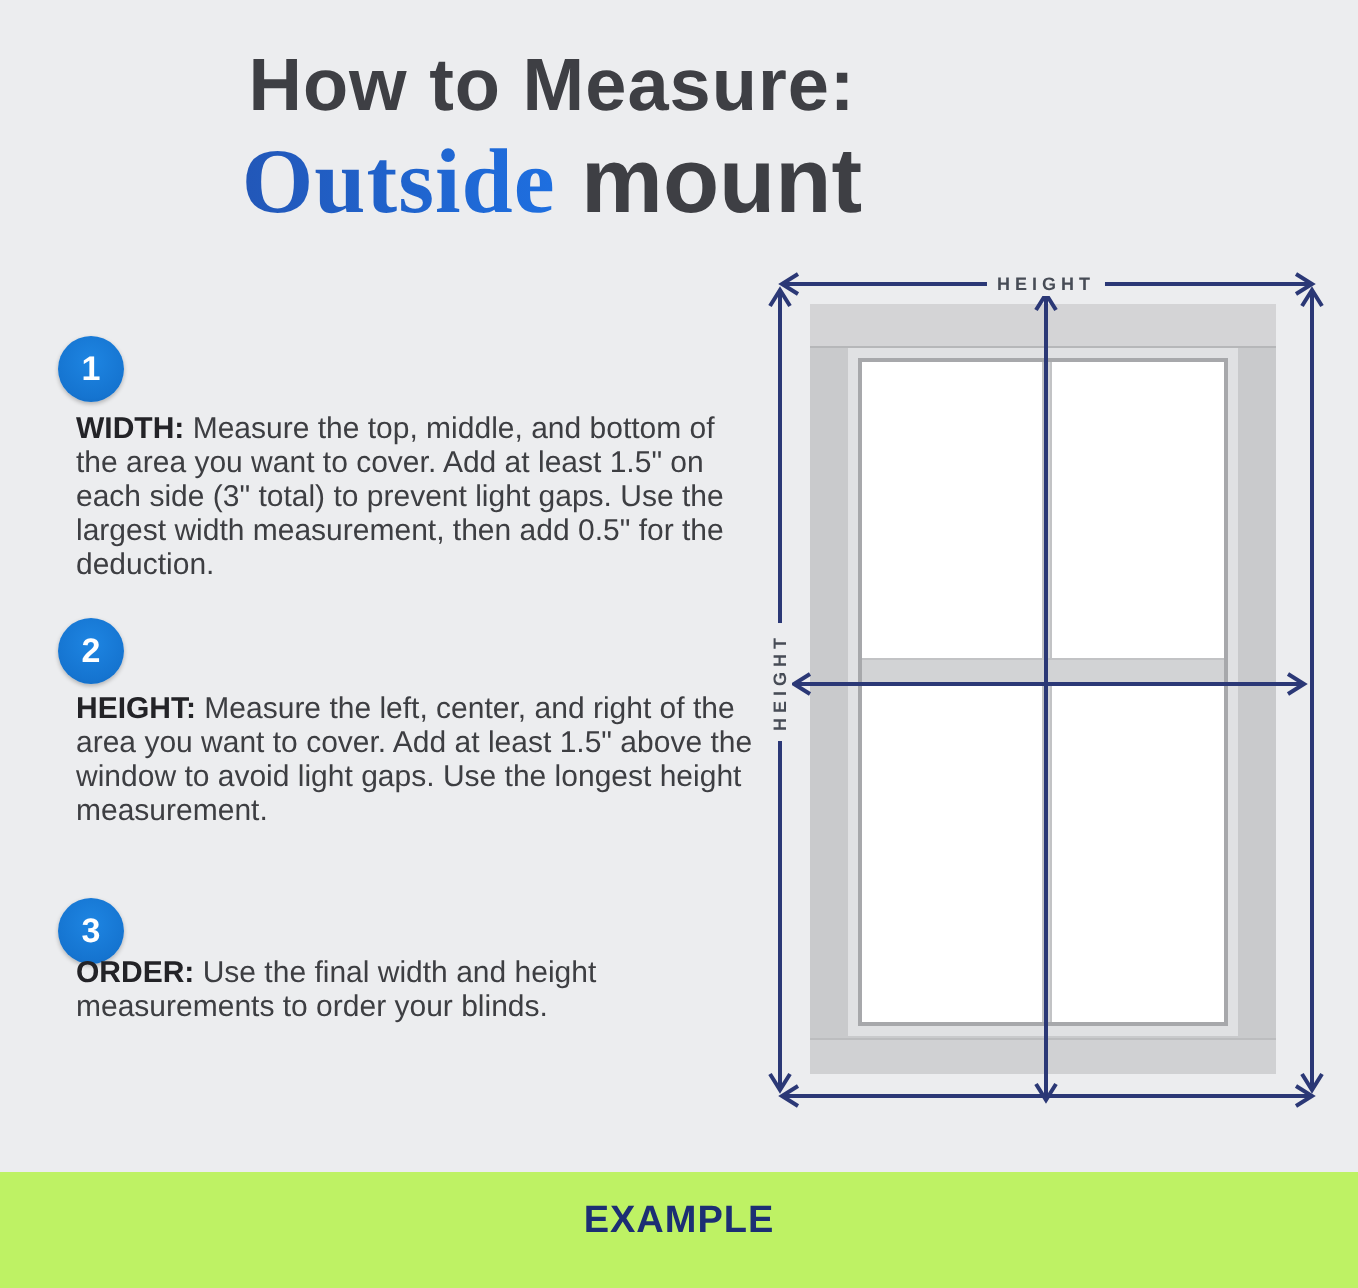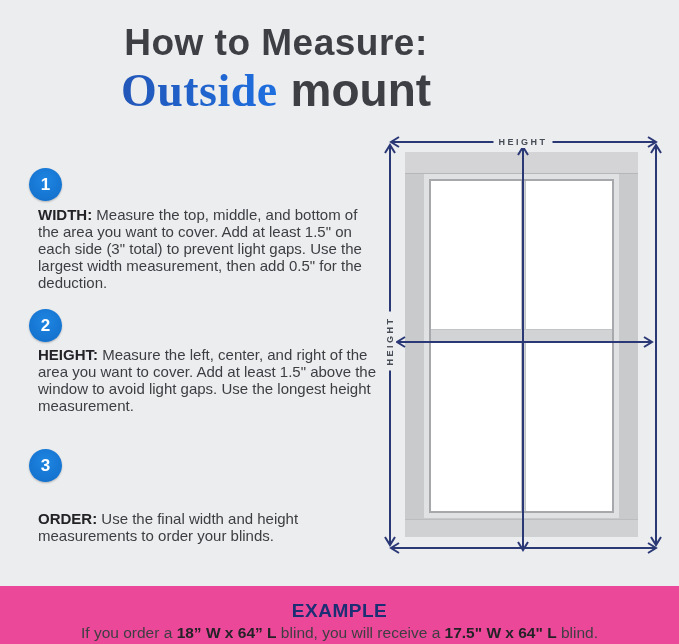--- a/index.html
+++ b/index.html
@@ -51,21 +51,21 @@
   .arrows line,.arrows polyline{stroke:var(--arrow);stroke-width:2;fill:none}
 
   .dim-label{
     font-size:9px;font-weight:700;letter-spacing:2.5px;color:#474c56;
     background:var(--bg);padding:1px 5px;white-space:nowrap;
   }
   .width-label{left:523px;top:142px;transform:translate(-50%,-50%)}
   .height-label{left:390px;top:341px;transform:translate(-50%,-50%) rotate(-90deg)}
 
   
-  .example-band{left:0;top:586px;width:679px;height:58px;background:#ec4899;text-align:center}
+  .example-band{left:0;top:586px;width:679px;height:58px;background:#bef264;text-align:center}
   .example-heading{margin-top:14px;font-size:19px;font-weight:700;color:var(--example-navy);letter-spacing:.5px}
   .example-line{margin-top:2px;font-size:15.5px;color:var(--ink)}
   .example-line b{color:var(--ink-bold);font-weight:700}
 </style>
 </head>
 <body>
 
 <header class="abs title">
   <div class="title-line1">How to Measure:</div>
   <div class="title-line2">
@@ -79,21 +79,21 @@
 <p class="abs step-text" style="top:206px"><span class="step-lead">WIDTH:</span><span> Measure the top, middle, and bottom of the area you want to cover. Add at least 1.5" on each side (3" total) to prevent light gaps. Use the largest width measurement, then add 0.5" for the deduction.</span></p>
 
 <div class="abs badge" style="top:309px">
   <span>2</span>
 </div>
 <p class="abs step-text" style="top:346px"><span class="step-lead">HEIGHT:</span><span> Measure the left, center, and right of the area you want to cover. Add at least 1.5" above the window to avoid light gaps. Use the longest height measurement.</span></p>
 
 <div class="abs badge" style="top:449px">
   <span>3</span>
 </div>
-<p class="abs step-text" style="top:510px"><span class="step-lead">ORDER:</span><span> Use the final width and height measurements to order your blinds.</span></p>
+<p class="abs step-text" style="top:478px"><span class="step-lead">ORDER:</span><span> Use the final width and height measurements to order your blinds.</span></p>
 
 <div class="abs win-frame"></div>
 <div class="abs win-head"></div>
 <div class="abs win-sill"></div>
 <div class="abs win-opening"></div>
 <div class="abs win-glass">
   <div class="win-mullion-v"></div>
   <div class="win-rail-h"></div>
 </div>
 
@@ -122,14 +122,13 @@
   <line x1="22" y1="214" x2="277" y2="214"></line>
   <polyline points="30,209 22,214 30,219"></polyline>
   <polyline points="269,209 277,214 269,219"></polyline>
 </svg>
 
 <span class="abs dim-label width-label">HEIGHT</span>
 <span class="abs dim-label height-label">HEIGHT</span>
 
 <footer class="abs example-band">
   <div class="example-heading">EXAMPLE</div>
-  <div class="example-line"><span>If you order a </span><b>18” W x 64” L</b><span> blind, you will receive a </span><b>17.5" W x 64" L</b><span> blind.</span></div>
 </footer>
 
 </body></html>

